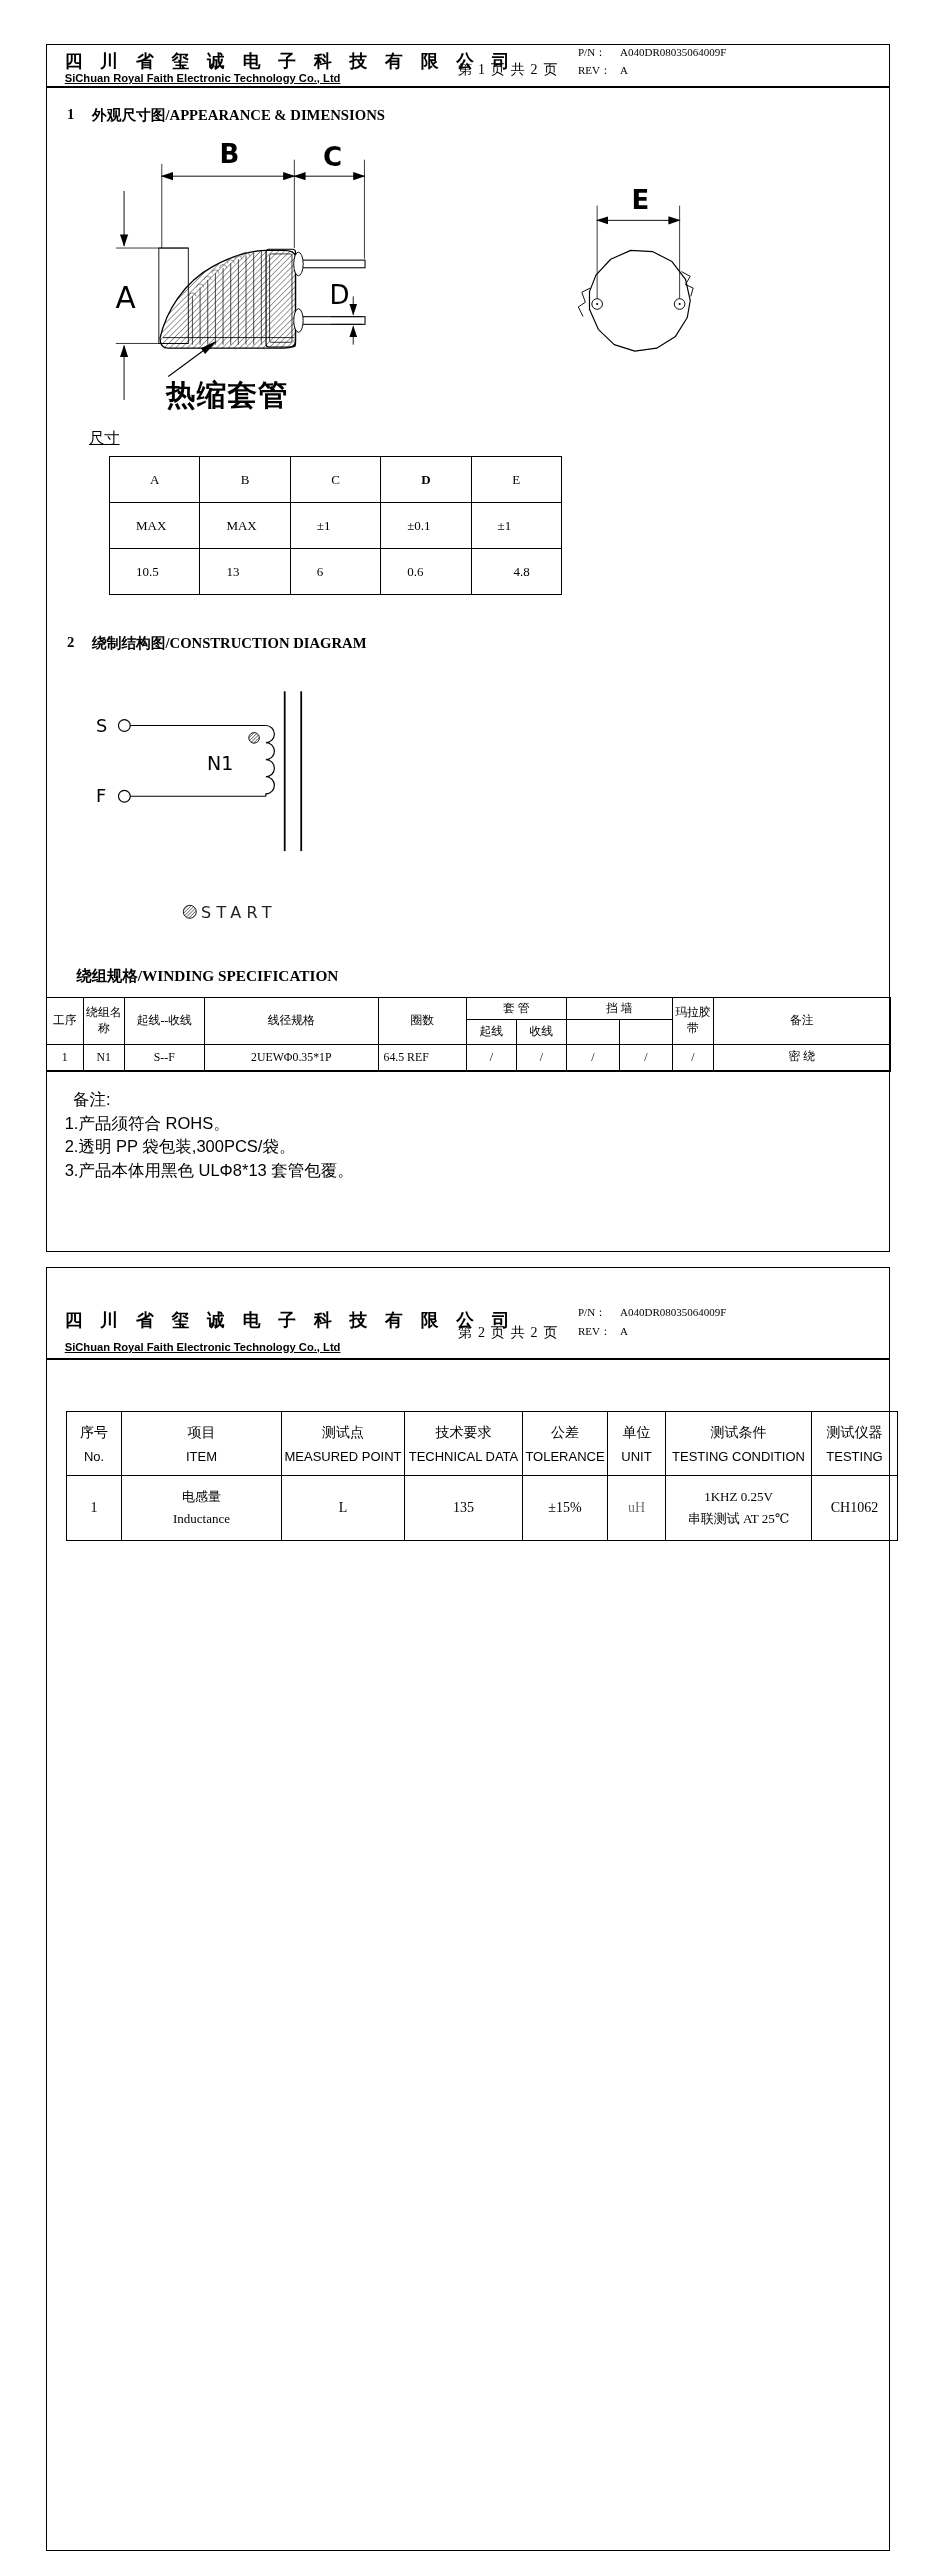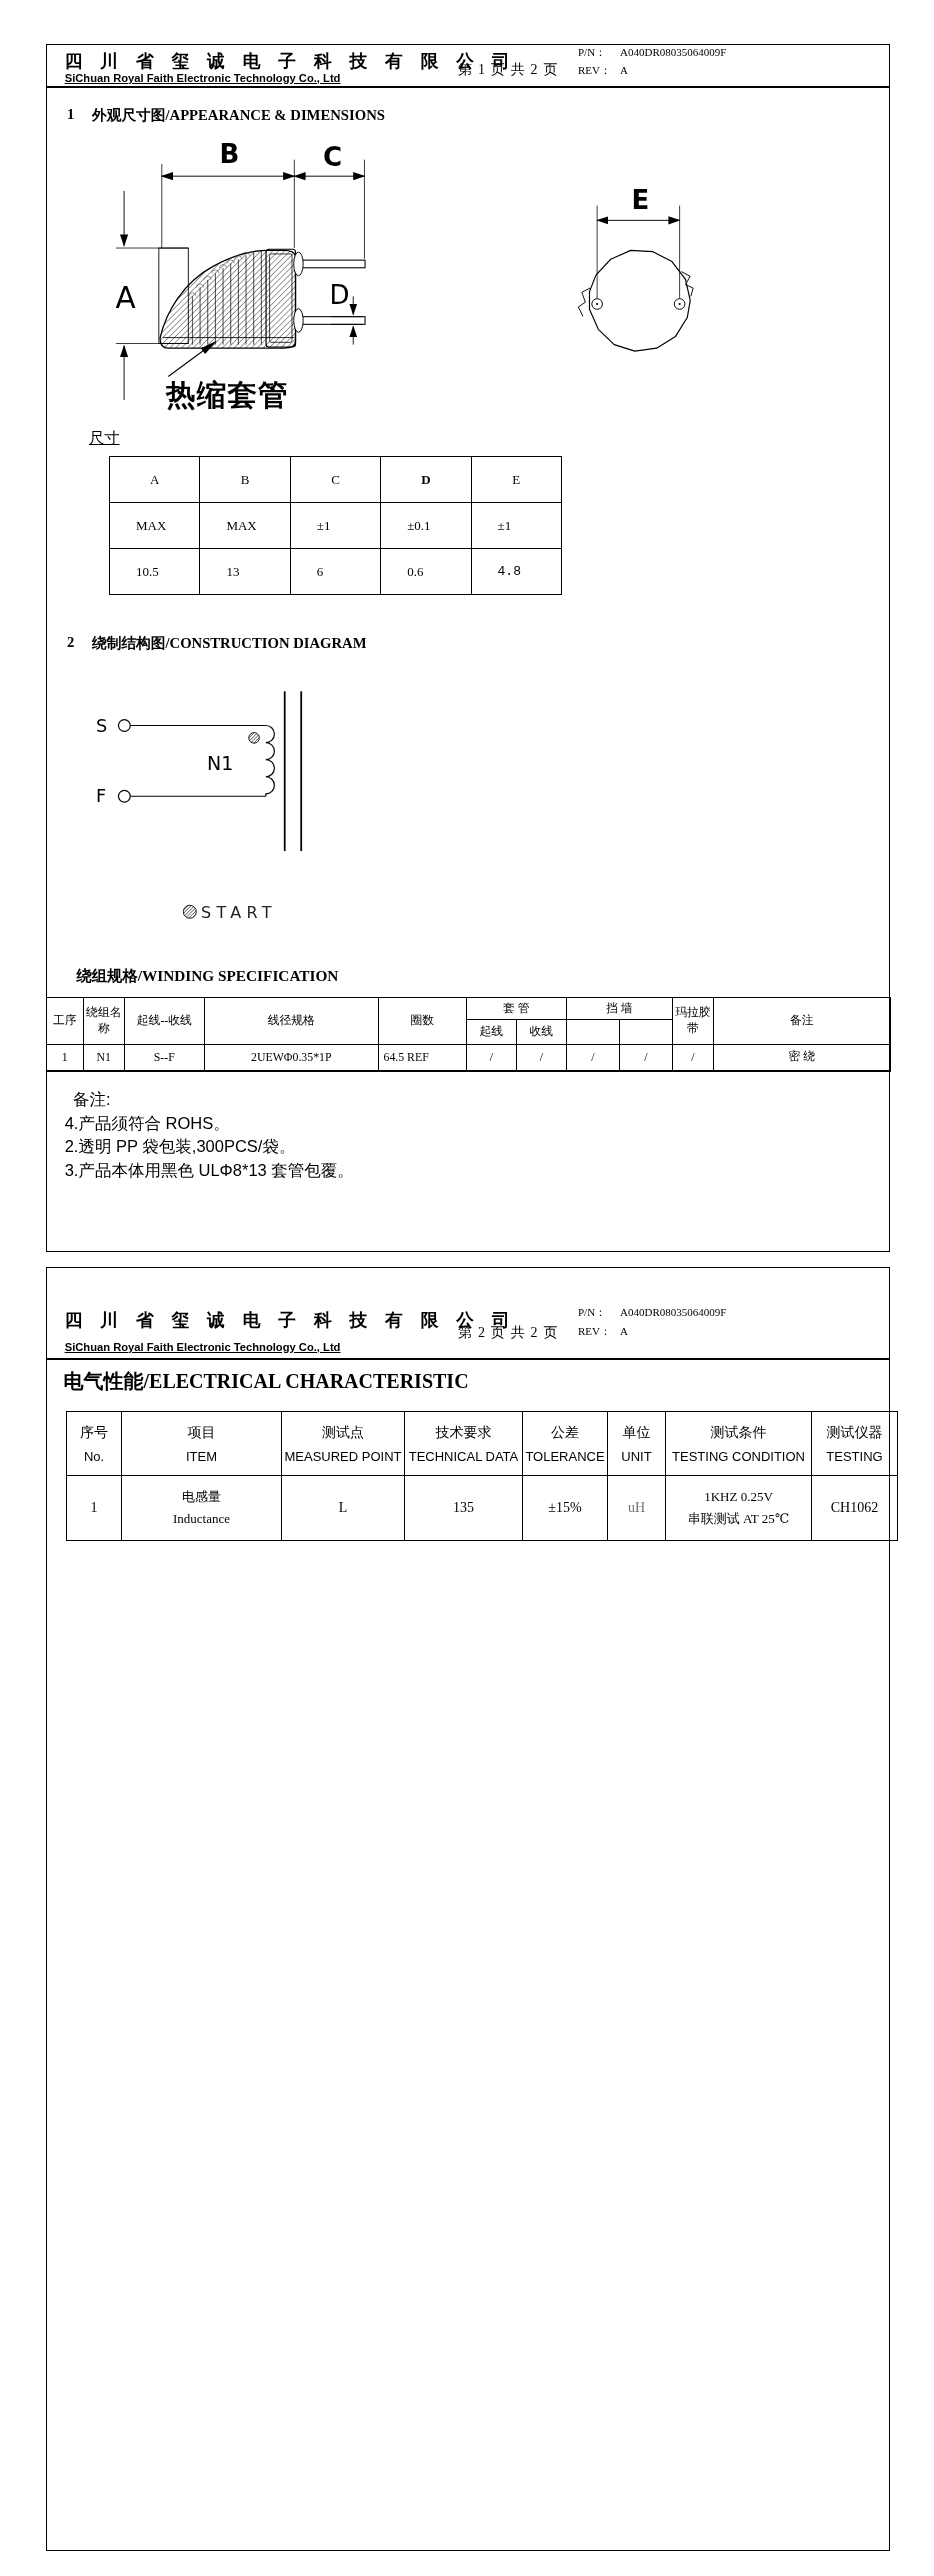--- a/index.html
+++ b/index.html
@@ -173,21 +173,21 @@
         <td style="text-align:left;padding-left:26px;">MAX</td>
         <td style="text-align:left;padding-left:26px;">±1</td>
         <td style="text-align:left;padding-left:26px;">±0.1</td>
         <td style="text-align:left;padding-left:26px;">±1</td>
       </tr>
       <tr>
         <td style="text-align:left;padding-left:26px;">10.5</td>
         <td style="text-align:left;padding-left:26px;">13</td>
         <td style="text-align:left;padding-left:26px;">6</td>
         <td style="text-align:left;padding-left:26px;">0.6</td>
-        <td style="text-align:left;padding-left:26px;font-family:Liberation Mono, monospace;">4.8</td>
+        <td style="text-align:left;padding-left:42px;">4.8</td>
       </tr>
     </tbody>
       </table>
 
     <div class="abs sec-num" style="left:20px;top:589px;">2</div>
     <div class="abs sec-title" style="left:45px;top:589px;">绕制结构图/CONSTRUCTION DIAGRAM</div>
 
     <svg class="abs" style="left:42px;top:642px;" width="224" height="245" viewBox="0 0 380 415">
       <circle cx="60" cy="65" r="10" fill="#fff" stroke="#000" stroke-width="2"></circle>
       <circle cx="60" cy="185" r="10" fill="#fff" stroke="#000" stroke-width="2"></circle>
@@ -247,38 +247,37 @@
         <td>/</td>
         <td>/</td>
         <td>/</td>
         <td>/</td>
         <td>密 绕</td>
       </tr>
     </tbody>
       </table>
 
     <div class="abs note" style="left:26px;top:1044px;">备注:</div>
-    <div class="abs note" style="left:17.7px;top:1068px;">4.产品须符合 ROHS。</div>
+    <div class="abs note" style="left:17.7px;top:1068px;">1.产品须符合 ROHS。</div>
     <div class="abs note" style="left:17.7px;top:1091px;">2.透明 PP 袋包装,300PCS/袋。</div>
     <div class="abs note" style="left:17.7px;top:1115px;">3.产品本体用黑色 ULΦ8*13 套管包覆。</div>
   </div>
 
   <div class="page" id="page2">
     <div class="abs hdr-cn" style="left:17.7px;top:40px;">四 川 省 玺 诚 电 子 科 技 有 限 公 司</div>
     <div class="abs hdr-en" style="left:17.7px;top:73px;">SiChuan Royal Faith Electronic Technology Co., Ltd</div>
     <div class="abs hdr-page" style="left:411px;top:56px;">第 2 页 共 2 页</div>
     <div class="abs hdr-kv" style="left:531px;top:37px;">
       <span class="lbl">P/N：</span><span>A040DR08035064009F</span>
     </div>
     <div class="abs hdr-kv" style="left:531px;top:56px;">
       <span class="lbl">REV：</span><span>A</span>
     </div>
     <div class="abs hdr-rule" style="top:90px;"></div>
 
-    <div class="abs big-title" style="left:16.5px;top:100px;">电气性能/ELECTRICAL CHARACTERISTIC</div>
 
     <table class="etab abs" style="left:19px;top:143px;">
       <colgroup>
         <col style="width:55px">
           <col style="width:160px">
           <col style="width:123px">
           <col style="width:118px">
         <col style="width:85px">
           <col style="width:58px">
           <col style="width:146px">

